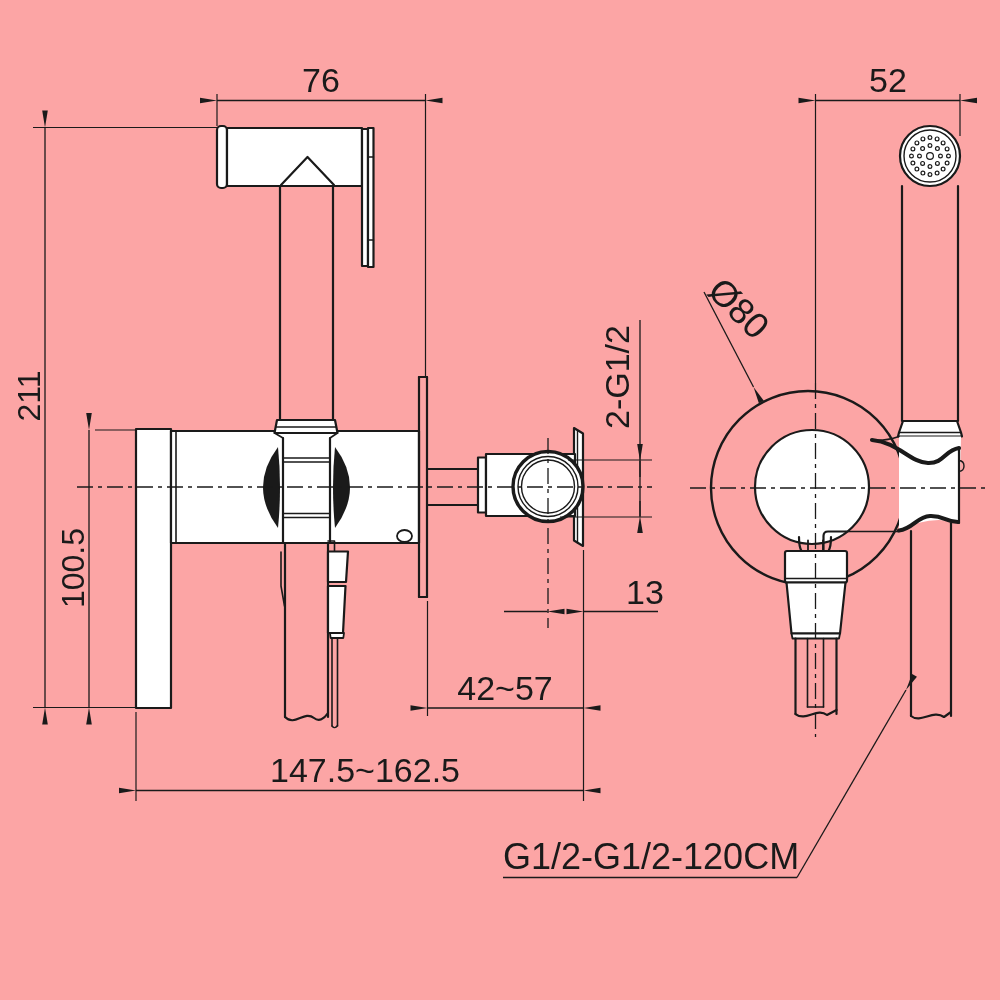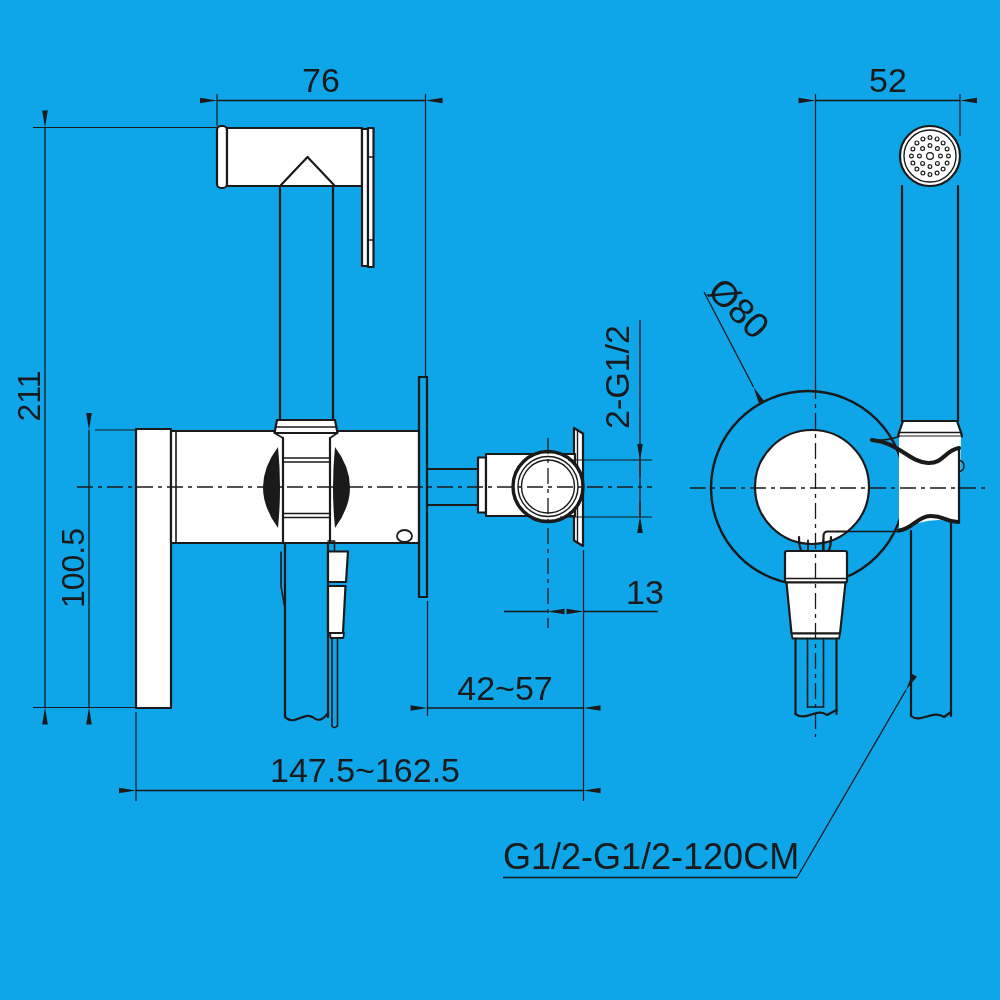--- a/index.html
+++ b/index.html
@@ -1,17 +1,17 @@
 <!DOCTYPE html>
 <html style="--ink: #1a1a1a;"><head>
 <meta charset="utf-8">
 <style>
   :root { --ink:#1a1a1a; }
   html,body { margin:0; padding:0; background:#fff; }
-  .stage { width:1000px; height:1000px; background:#0ea5e9; position:relative; }
+  .stage { width:1000px; height:1000px; background:#fca5a5; position:relative; }
   svg { display:block; }
   text { font-family:"Liberation Sans", sans-serif; fill:var(--ink); }
   .t34 { font-size:34px; }
   .t36 { font-size:36px; }
   .t32 { font-size:32px; }
   .ln  { fill:none; stroke:var(--ink); stroke-width:2.2; stroke-linecap:round; stroke-linejoin:round; }
   .lnf { fill:#fff;  stroke:var(--ink); stroke-width:2.2; stroke-linecap:round; stroke-linejoin:round; }
   .md  { stroke-width:1.8; }
   .sw3 { stroke-width:3.4; }
   .sw24{ stroke-width:2.4; }

